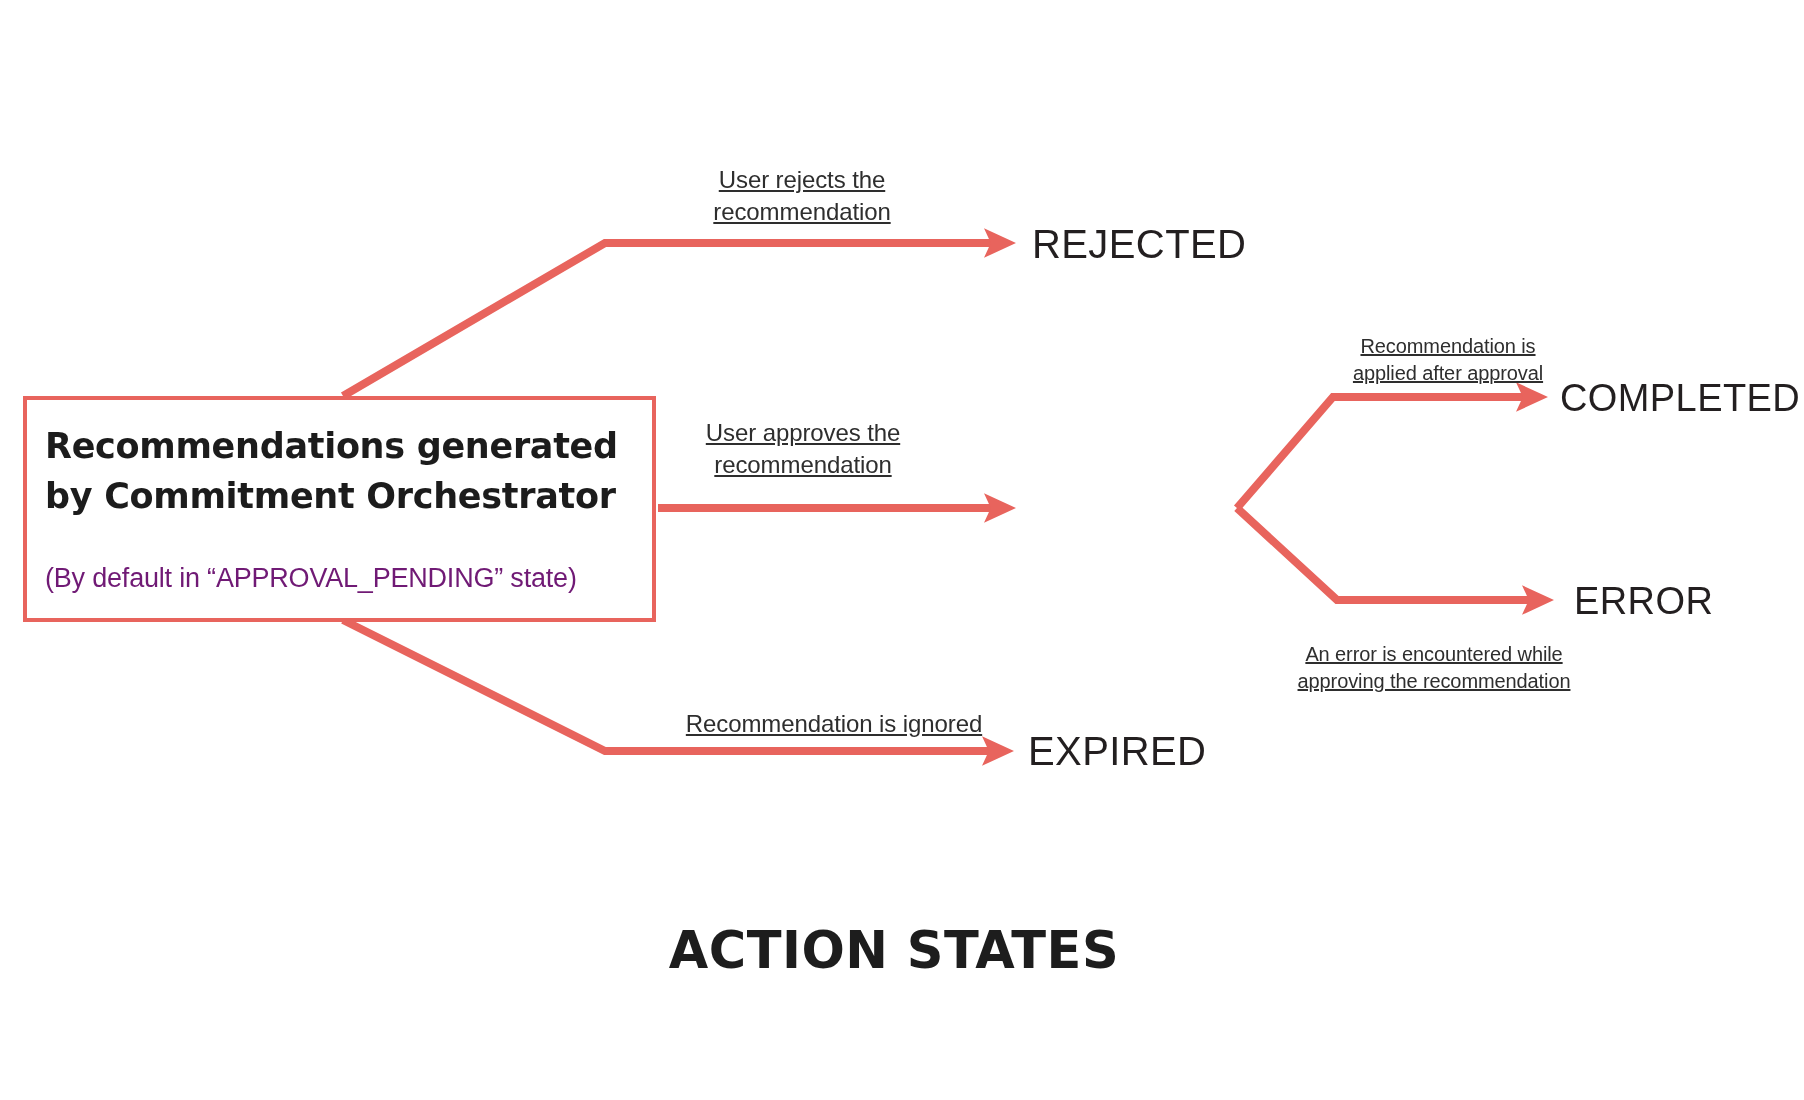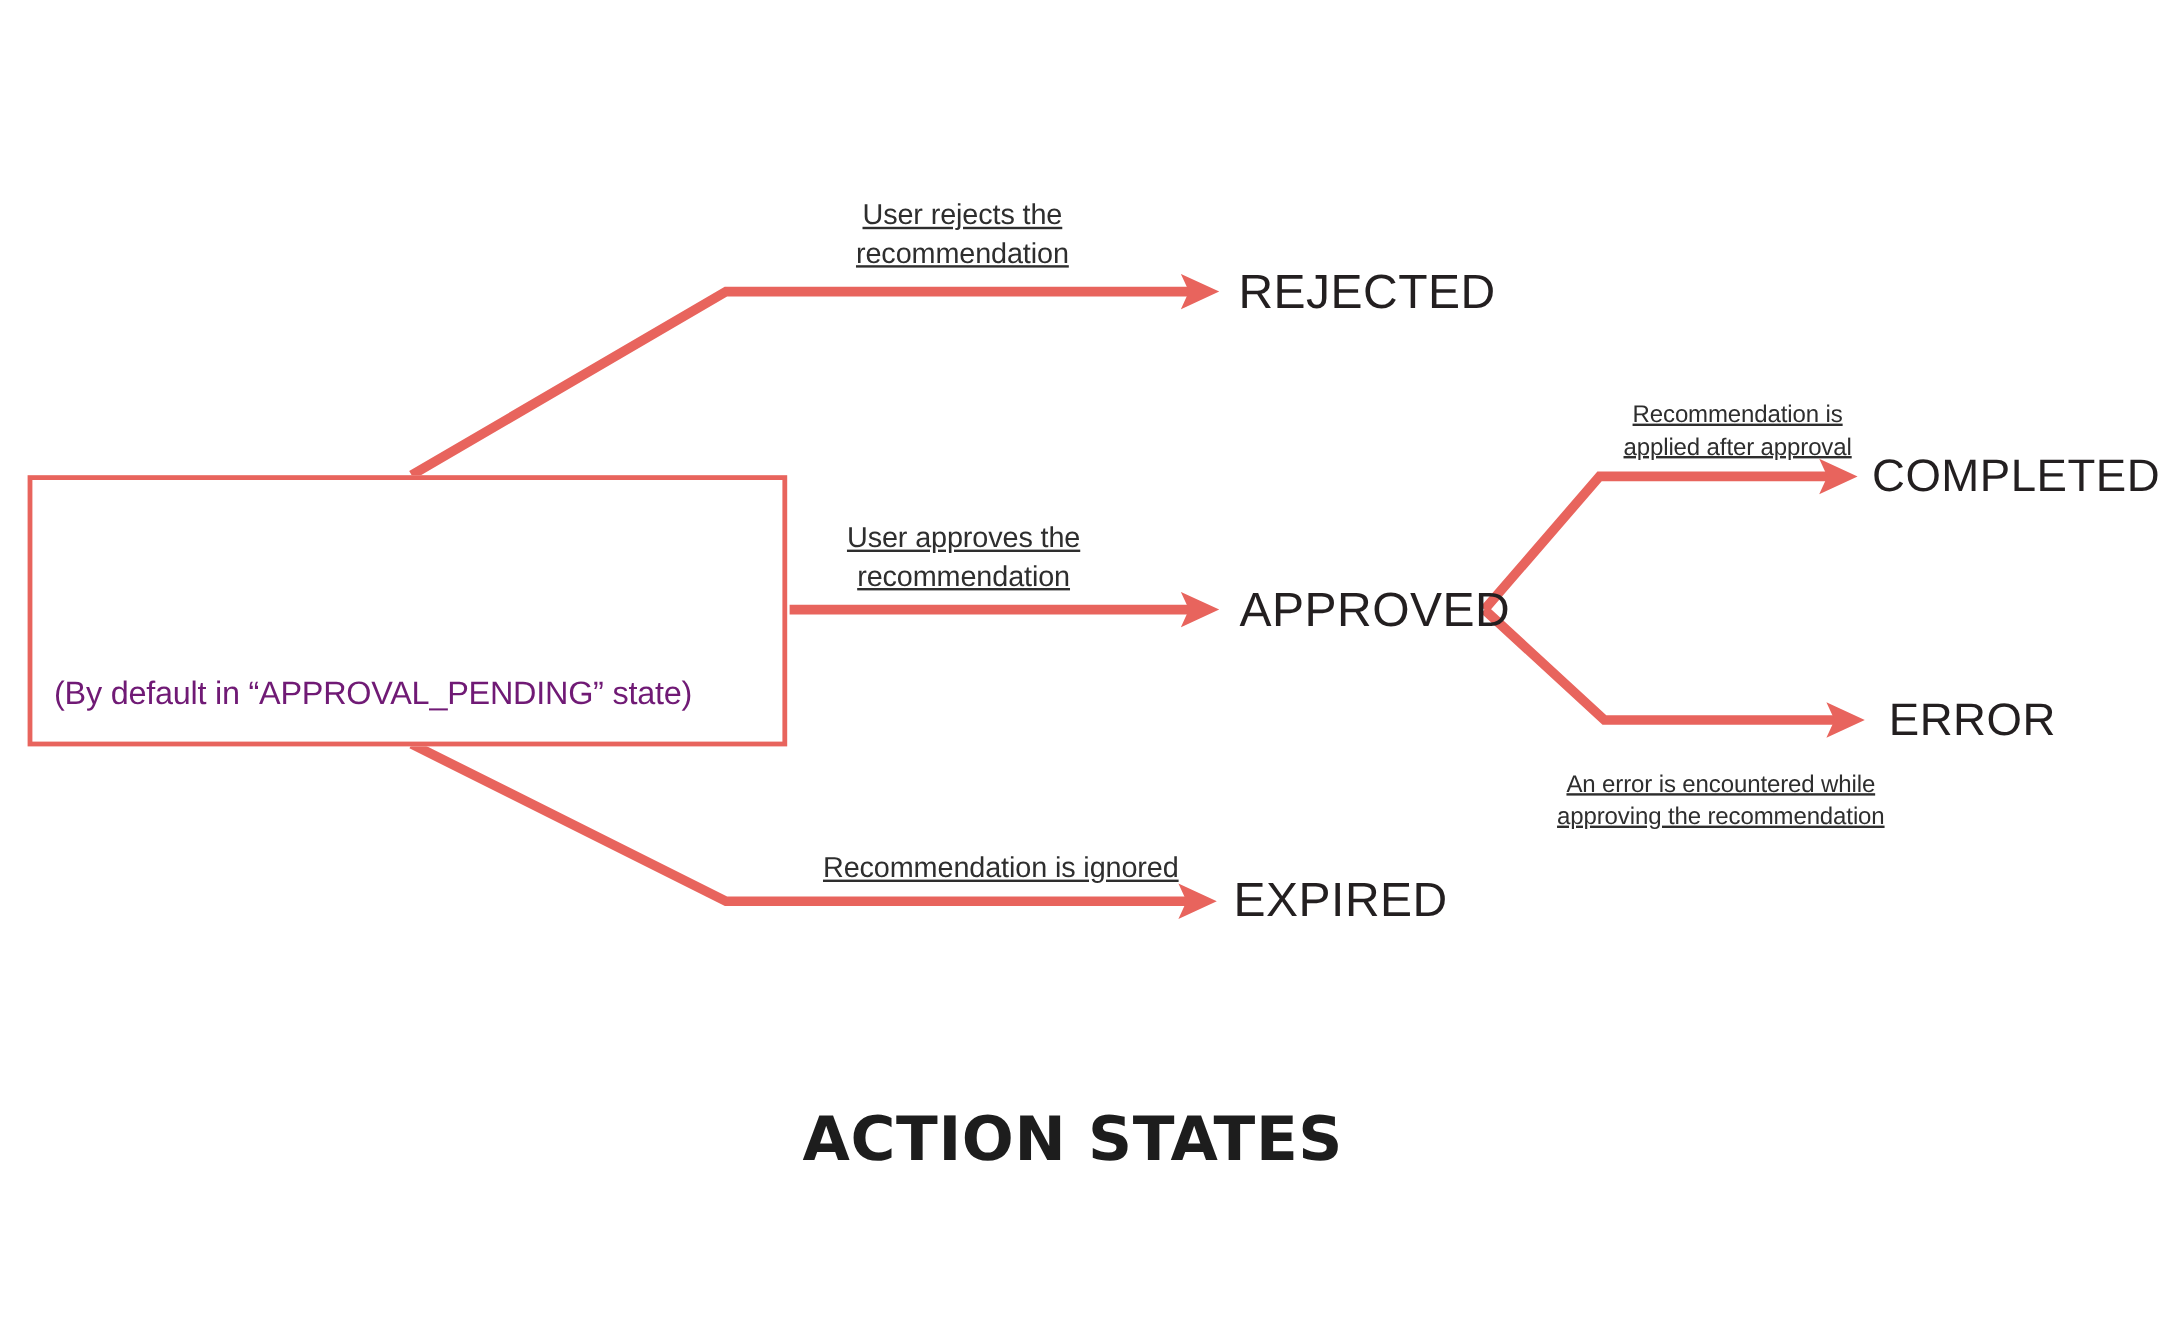--- a/index.html
+++ b/index.html
@@ -86,21 +86,21 @@
     white-space: pre-line;
     letter-spacing: -0.1px;
     transform: translateX(-50%);
     text-decoration: underline;
   }
   .lbl-reject {
     left: 802px; top: 164px;
     font-size: 24px; line-height: 1.33;
   }
   .lbl-approve {
-    left: 803px; top: 433px;
+    left: 803px; top: 417px;
     font-size: 24px; line-height: 1.33;
   }
   .lbl-expire {
     left: 818px; top: 708px;
     font-size: 24px; line-height: 1.33; margin-left: 16px;
   }
   .lbl-completed {
     left: 1448px; top: 333px;
     font-size: 20px; line-height: 1.35;
   }
@@ -141,25 +141,26 @@
     <path d="M 658,508 L 1000,508" fill="none" stroke="#e8645d" stroke-width="8" stroke-linecap="butt" marker-end="url(#arrowhead)"></path>
 
     <path d="M 343,620 L 605,751 L 998,751" fill="none" stroke="#e8645d" stroke-width="8" stroke-linejoin="miter" stroke-linecap="butt" marker-end="url(#arrowhead)"></path>
 
     <path d="M 1237,508 L 1333,397 L 1532,397" fill="none" stroke="#e8645d" stroke-width="8" stroke-linejoin="miter" stroke-linecap="butt" marker-end="url(#arrowhead)"></path>
 
     <path d="M 1237,508 L 1337,600 L 1538,600" fill="none" stroke="#e8645d" stroke-width="8" stroke-linejoin="miter" stroke-linecap="butt" marker-end="url(#arrowhead)"></path>
   </svg>
 
   <div class="source-box">
+    <div class="source-title">Recommendations generated
+by Commitment Orchestrator</div>
     <div class="source-sub">(By default in “APPROVAL_PENDING” state)</div>
   </div>
 
   <div class="state-label state-rejected">REJECTED</div>
-  <div class="state-label state-approved">APPROVED</div>
   <div class="state-label state-expired">EXPIRED</div>
   <div class="state-label state-completed">COMPLETED</div>
   <div class="state-label state-error">ERROR</div>
 
   <div class="edge-label lbl-reject">User rejects the
 recommendation</div>
   <div class="edge-label lbl-approve">User approves the
 recommendation</div>
   <div class="edge-label lbl-expire">Recommendation is ignored</div>
   <div class="edge-label lbl-completed">Recommendation is

